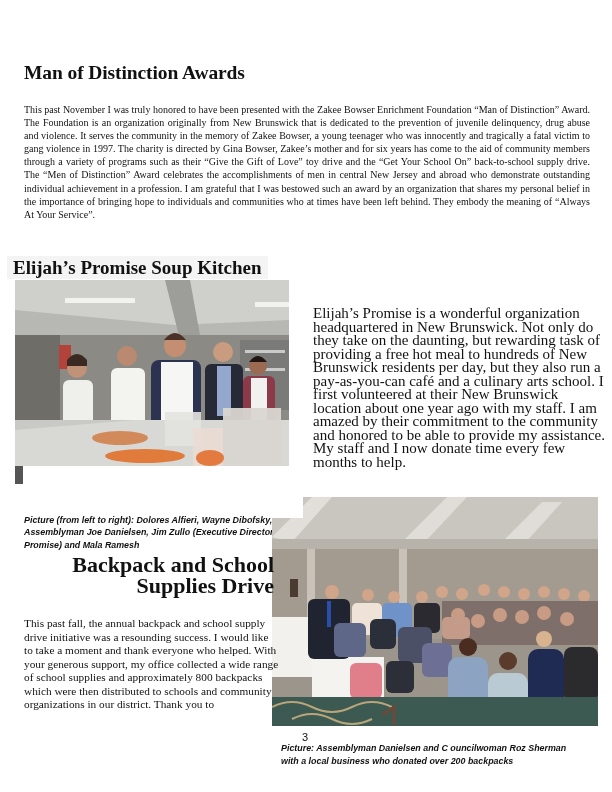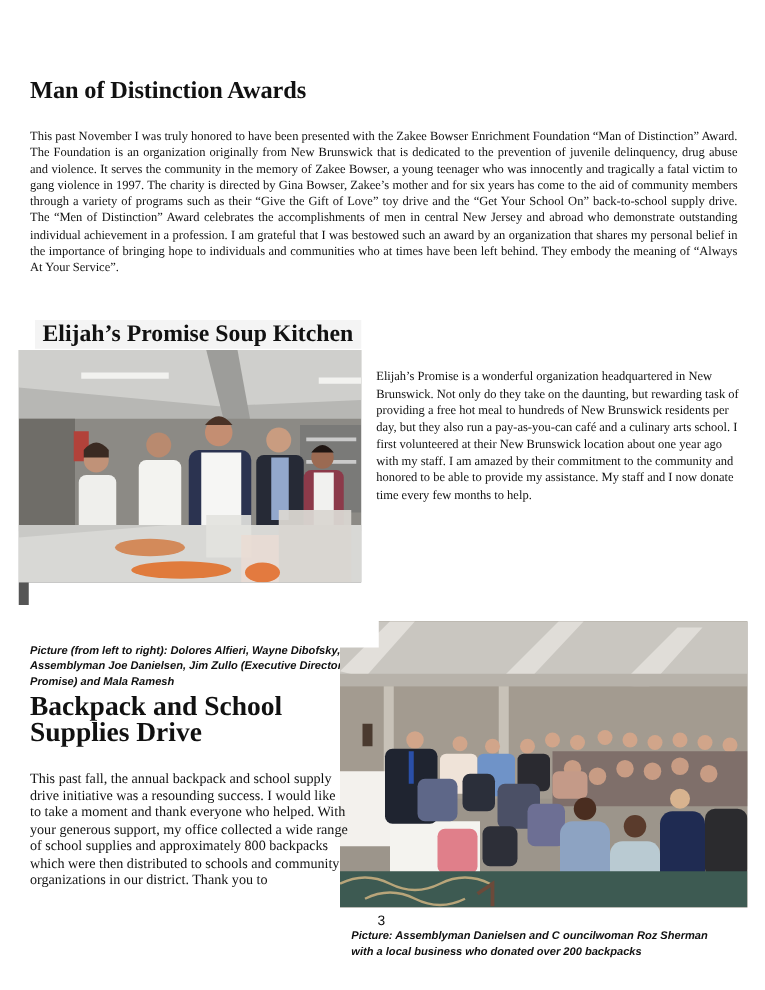--- a/index.html
+++ b/index.html
@@ -1,23 +1,23 @@
 <!DOCTYPE html>
 <html><head>
 <meta charset="utf-8">
 <style>
   html, body { margin: 0; padding: 0; background: #ffffff; }
   body { width: 612px; height: 792px; position: relative; overflow: hidden; font-family: "Liberation Serif", "DejaVu Serif", serif; color: #111; }
   .abs { position: absolute; }
-  h1.sec { margin: 0; font-family: "Liberation Serif", serif; font-weight: bold; color: #111; }
+  h1.sec { margin: 0; font-family: "Liberation Serif", serif; font-weight: bold; color: #111; text-align: right; }
   #title1 { left: 24px; top: 62px; font-size: 19.5px; letter-spacing: -0.1px; }
   #para1 { left: 24px; top: 103px; width: 566px; font-size: 10px; line-height: 13.1px; text-align: justify; margin: 0; }
-  #title2 { left: 28px; top: 256px; font-size: 19px; padding: 1px 6px 0 6px; background: #f4f4f4; }
+  #title2 { left: 7px; top: 256px; font-size: 19px; padding: 1px 6px 0 6px; background: #f4f4f4; }
   #photo1 { left: 15px; top: 280px; width: 274px; height: 186px; overflow: hidden; background: #8e8e8c; }
-  #para2 { left: 297px; top: 291px; width: 295px; font-size: 10px; line-height: 13.5px; margin: 4px; }
+  #para2 { left: 297px; top: 291px; width: 295px; font-size: 15px; line-height: 13.5px; margin: 16px; }
   #caption1 { left: 15px; top: 466px; width: 300px; font-family: "Liberation Sans", "DejaVu Sans", sans-serif; font-weight: bold; font-style: italic; font-size: 8.9px; line-height: 12.3px; color: #111; padding-left: 9px; margin-top: 48px; }
   #caption1-strip { left: 15px; top: 466px; width: 8px; height: 18px; background: #555; }
   #title3 { left: 24px; top: 554px; width: 250px; font-size: 22px; line-height: 21px; }
   #para3 { left: 24px; top: 617px; width: 255px; font-size: 11.3px; line-height: 13.5px; margin: 0; }
   #photo2 { left: 272px; top: 497px; width: 326px; height: 229px; overflow: hidden; background: #9c958b; }
   #photo2-notch { left: 265px; top: 490px; width: 38px; height: 28px; background: #fff; }
   #pagenum { left: 302px; top: 731px; font-family: "Liberation Sans", sans-serif; font-size: 11px; }
   #caption2 { left: 281px; top: 742px; width: 290px; height: 34px; overflow: hidden; font-family: "Liberation Sans", "DejaVu Sans", sans-serif; font-weight: bold; font-style: italic; font-size: 8.9px; line-height: 12.6px; color: #111; }
   svg { display: block; }
 </style>

